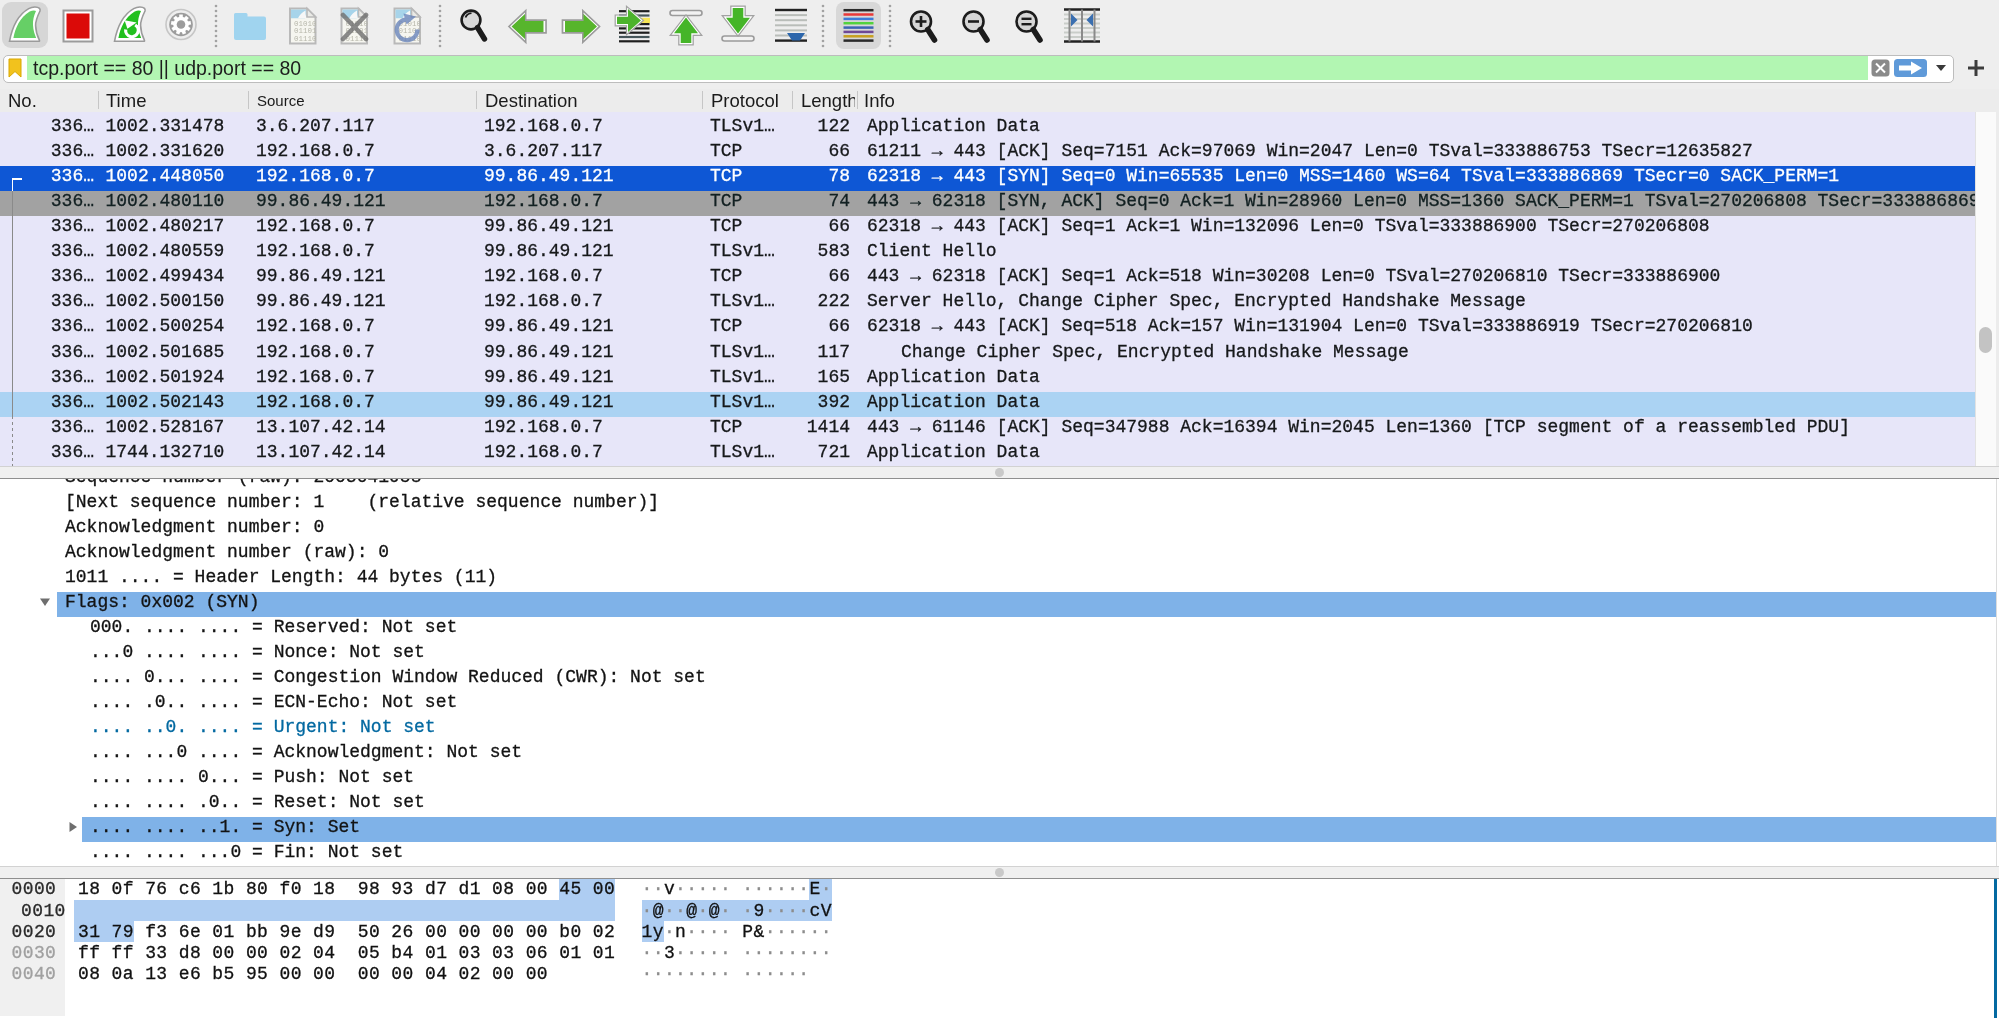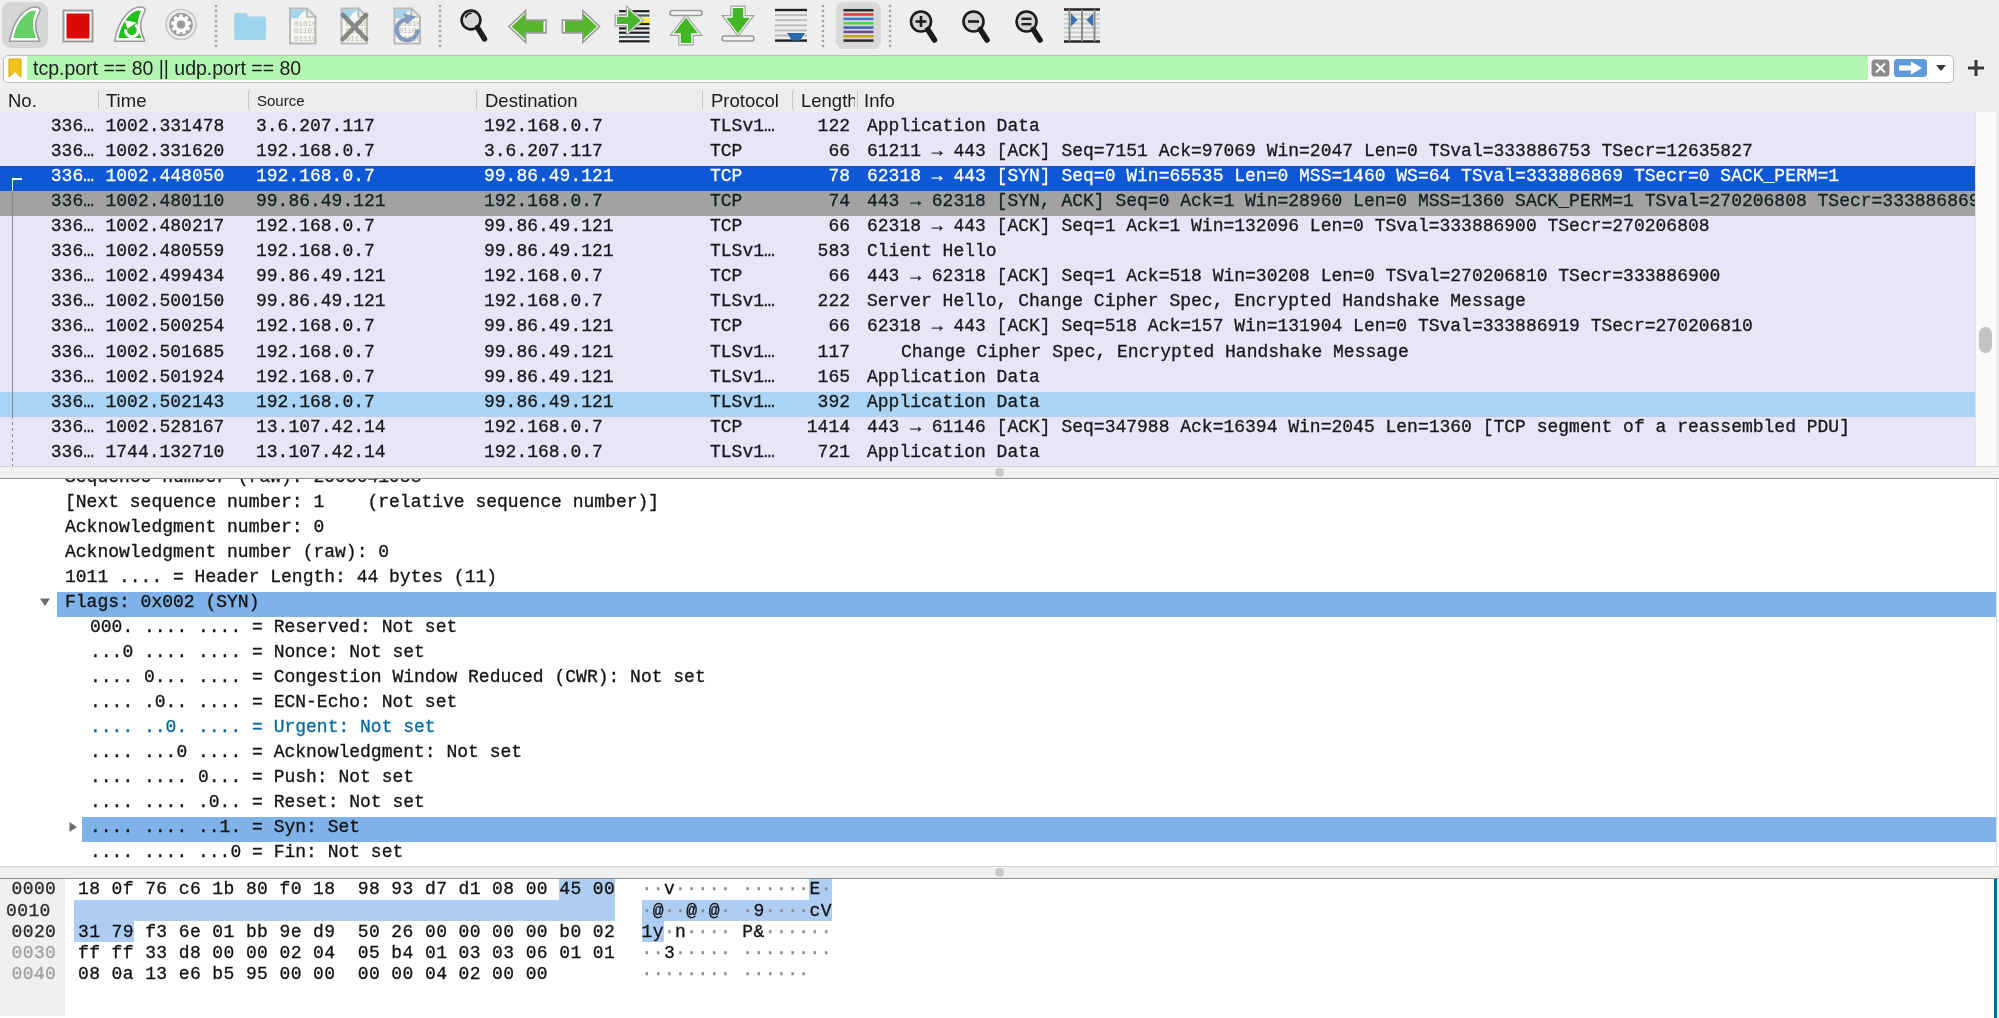--- a/index.html
+++ b/index.html
@@ -427,21 +427,21 @@
 <div class="abs" style="left:0;top:0;width:65px;height:137.5px;background:#f0f0f0;"></div>
 <div class="abs" style="left:559.2px;top:0.30px;width:56.0px;height:21.20px;background:#aecdf2;"></div>
 <div class="abs" style="left:809.4px;top:0.30px;width:22.4px;height:21.20px;background:#aecdf2;"></div>
 <div class="abs" style="left:74.0px;top:21.50px;width:541.1px;height:21.20px;background:#aecdf2;"></div>
 <div class="abs" style="left:641.5px;top:21.50px;width:190.2px;height:21.20px;background:#aecdf2;"></div>
 <div class="abs" style="left:74.0px;top:42.70px;width:59.9px;height:21.20px;background:#aecdf2;"></div>
 <div class="abs" style="left:641.5px;top:42.70px;width:22.4px;height:21.20px;background:#aecdf2;"></div>
 <div class="abs hexf" style="left:11.5px;top:0.90px;height:20px;line-height:20px;color:#2b2b2b;">0000</div>
 <div class="abs hexf" style="left:78.0px;top:0.90px;height:20px;line-height:20px;color:#111111;">18 0f 76 c6 1b 80 f0 18  98 93 d7 d1 08 00 45 00</div>
 <div class="abs hexf" style="left:641.5px;top:0.90px;height:20px;line-height:20px;color:#111111;"><i>·</i><i>·</i>v<i>·</i><i>·</i><i>·</i><i>·</i><i>·</i> <i>·</i><i>·</i><i>·</i><i>·</i><i>·</i><i>·</i>E<i>·</i></div>
-<div class="abs hexf" style="left:6px;top:22.10px;height:20px;line-height:20px;color:#2b2b2b;">0010</div>
+<div class="abs hexf" style="left:21px;top:22.10px;height:20px;line-height:20px;color:#2b2b2b;">0010</div>
 <div class="abs hexf" style="left:641.5px;top:22.10px;height:20px;line-height:20px;color:#111111;"><i>·</i>@<i>·</i><i>·</i>@<i>·</i>@<i>·</i> <i>·</i>9<i>·</i><i>·</i><i>·</i><i>·</i>cV</div>
 <div class="abs hexf" style="left:11.5px;top:43.30px;height:20px;line-height:20px;color:#2b2b2b;">0020</div>
 <div class="abs hexf" style="left:78.0px;top:43.30px;height:20px;line-height:20px;color:#111111;">31 79 f3 6e 01 bb 9e d9  50 26 00 00 00 00 b0 02</div>
 <div class="abs hexf" style="left:641.5px;top:43.30px;height:20px;line-height:20px;color:#111111;">1y<i>·</i>n<i>·</i><i>·</i><i>·</i><i>·</i> P&amp;<i>·</i><i>·</i><i>·</i><i>·</i><i>·</i><i>·</i></div>
 <div class="abs hexf" style="left:11.5px;top:64.50px;height:20px;line-height:20px;color:#a0a0a0;">0030</div>
 <div class="abs hexf" style="left:78.0px;top:64.50px;height:20px;line-height:20px;color:#111111;">ff ff 33 d8 00 00 02 04  05 b4 01 03 03 06 01 01</div>
 <div class="abs hexf" style="left:641.5px;top:64.50px;height:20px;line-height:20px;color:#111111;"><i>·</i><i>·</i>3<i>·</i><i>·</i><i>·</i><i>·</i><i>·</i> <i>·</i><i>·</i><i>·</i><i>·</i><i>·</i><i>·</i><i>·</i><i>·</i></div>
 <div class="abs hexf" style="left:11.5px;top:85.70px;height:20px;line-height:20px;color:#a0a0a0;">0040</div>
 <div class="abs hexf" style="left:78.0px;top:85.70px;height:20px;line-height:20px;color:#111111;">08 0a 13 e6 b5 95 00 00  00 00 04 02 00 00</div>
 <div class="abs hexf" style="left:641.5px;top:85.70px;height:20px;line-height:20px;color:#111111;"><i>·</i><i>·</i><i>·</i><i>·</i><i>·</i><i>·</i><i>·</i><i>·</i> <i>·</i><i>·</i><i>·</i><i>·</i><i>·</i><i>·</i></div>

